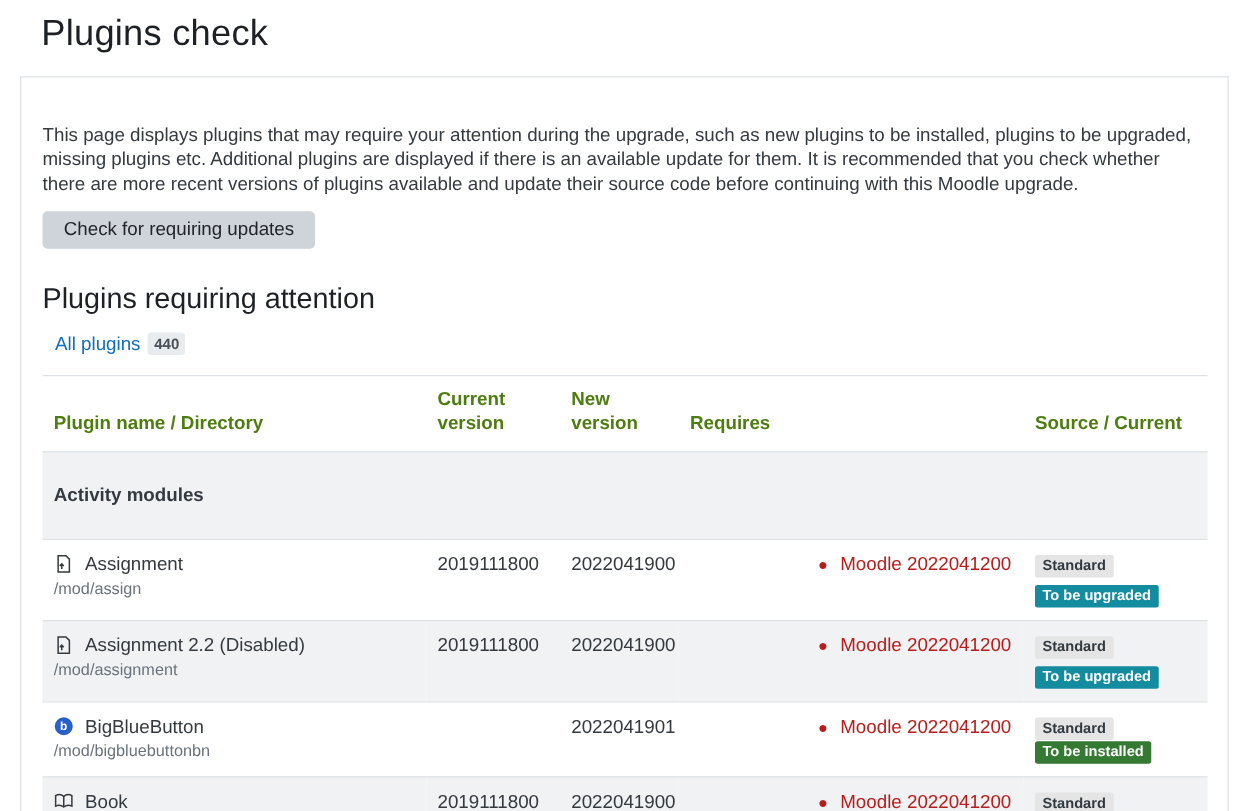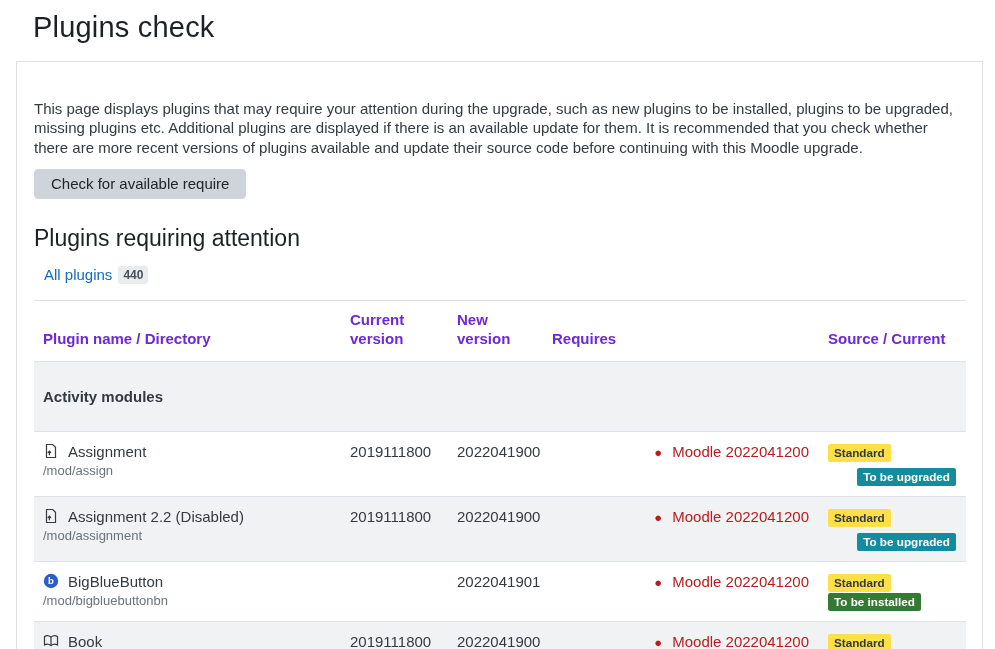--- a/index.html
+++ b/index.html
@@ -77,21 +77,21 @@
   }
   col.c1 { width: 307px; }
   col.c2 { width: 107px; }
   col.c3 { width: 95px; }
   col.c4 { width: 276px; }
   col.c5 { width: 147px; }
   th {
     text-align: left;
     vertical-align: bottom;
     font-weight: 700;
-    color: #6d28d9;
+    color: #4d7c0f;
     padding: 9px 10px 13px 9px;
     line-height: 19px;
   }
   tr.group-row td {
     background: #f1f2f3;
     border-top: 1px solid #dee2e6;
     font-weight: 700;
     color: #343a40;
     padding: 26px 9px;
   }
@@ -114,37 +114,37 @@
   .req { color: #b91c1c; text-align: right; }
   .req .bullet { margin-right: 10px; font-size: 13px; }
   .badge {
     display: inline-block;
     font-size: 11.7px;
     font-weight: 700;
     padding: 2px 6px 3px;
     border-radius: 2px;
     white-space: nowrap;
   }
-  .b-secondary { background: #fde047; color: #313a41; }
+  .b-secondary { background: #e5e5e5; color: #313a41; }
   .b-info { background: #148ca0; color: #fff; }
   .b-success { background: #357a32; color: #fff; }
   .badge-line { margin-bottom: 5px; }
-  .badge-line:last-child { margin-bottom: 0; text-align: right; }
+  .badge-line:last-child { margin-bottom: 0; }
   .badge-inline .badge { margin-right: 4px; }
 </style>
 </head>
 <body>
 
 <h1 class="page-title">Plugins check</h1>
 
 <div class="card">
 
   <p class="intro">This page displays plugins that may require your attention during the upgrade, such as new plugins to be installed, plugins to be upgraded, missing plugins etc. Additional plugins are displayed if there is an available update for them. It is recommended that you check whether there are more recent versions of plugins available and update their source code before continuing with this Moodle upgrade.</p>
 
-  <button class="btn-secondary">Check for available require</button>
+  <button class="btn-secondary">Check for requiring updates</button>
 
   <h2 class="section-heading">Plugins requiring attention</h2>
 
   <div class="tabs">
     <span class="tab-item">
       <a class="tab">All plugins</a><span class="tab-count">440</span>
     </span>
   </div>
 
   <table class="plugins">

